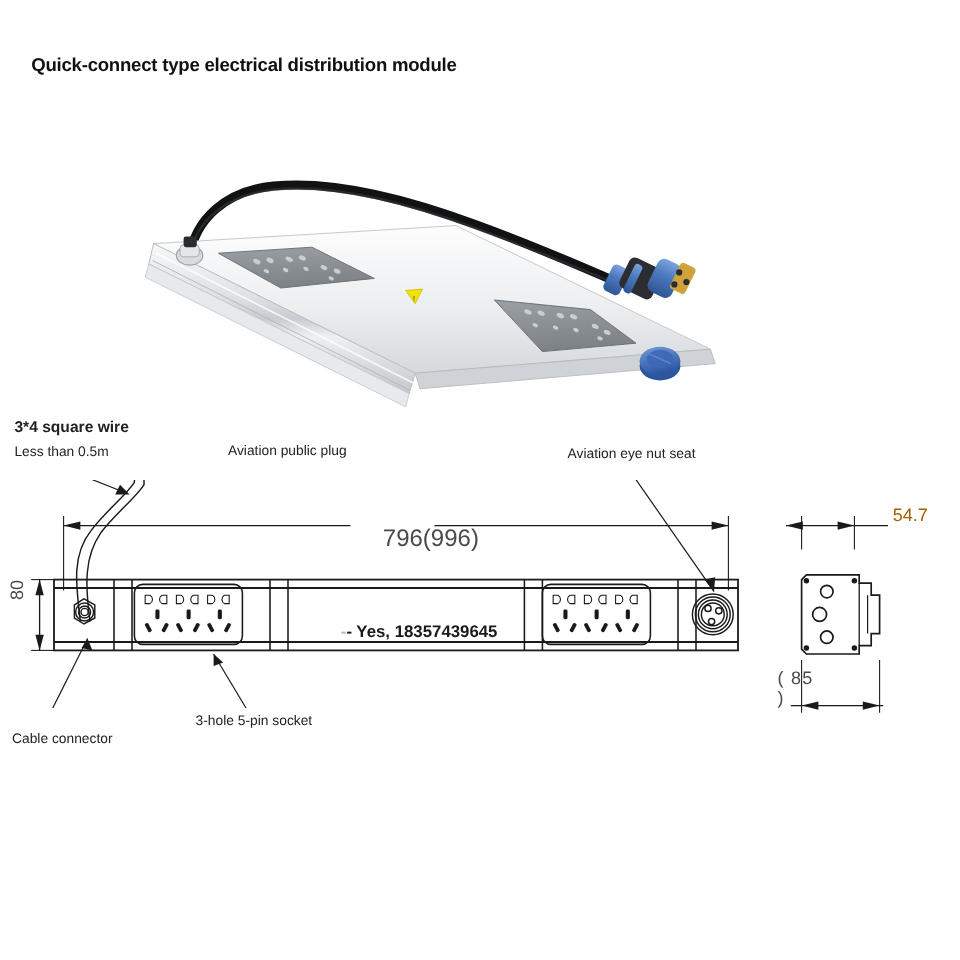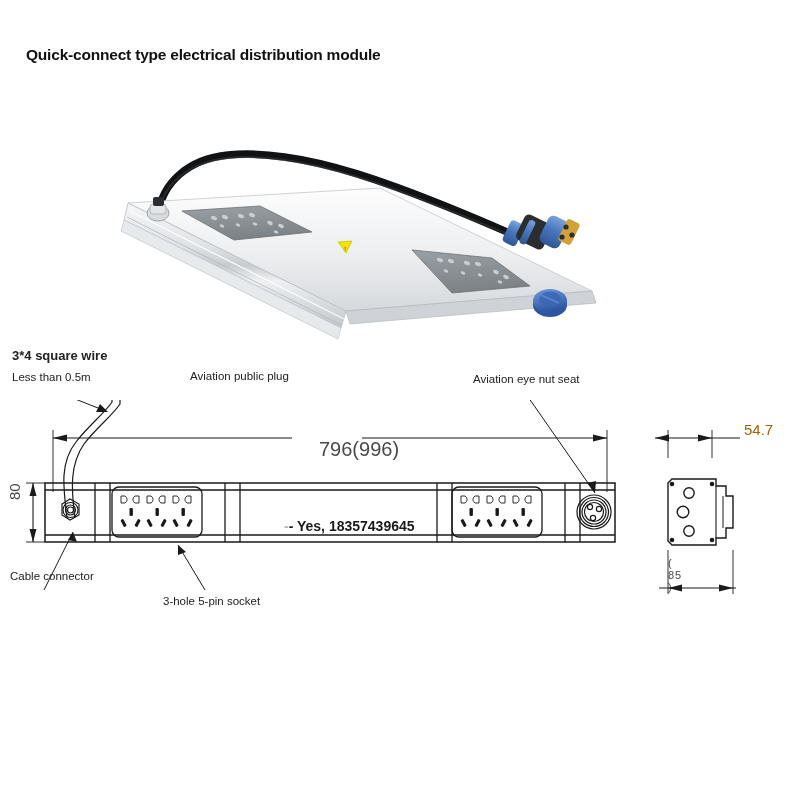--- a/index.html
+++ b/index.html
@@ -26,28 +26,28 @@
   
   .photo{position:absolute;left:110px;top:125px;width:500px;height:215px;}
   .photo svg{display:block;}
 
   
   .ann{position:absolute;font-size:11.5px;color:#222;white-space:nowrap;}
   .ann-wire{left:12px;top:348px;font-weight:bold;font-size:13px;}
   .ann-less{left:12px;top:371px;font-size:11.5px;}
   .ann-avplug{left:190px;top:370px;font-size:11.5px;}
   .ann-eyenut{left:473px;top:373px;font-size:11.5px;}
-  .ann-cable{left:10px;top:570px;font-size:11.5px;}
+  .ann-cable{left:10px;top:610px;font-size:11.5px;}
   .ann-socket{left:163px;top:595px;font-size:11.5px;}
 
   
   .dim{position:absolute;color:#555;font-family:"Liberation Sans",sans-serif;}
   .dim-796{left:307px;top:438px;font-size:20px;color:#4a4a4a;margin-left:12px;}
   .dim-547{left:744px;top:421px;font-size:15px;color:#a16207;}
-  .dim-85{left:668px;top:557px;font-size:11px;color:#4a4a4a;letter-spacing:1px;}
+  .dim-85{left:648px;top:557px;font-size:15px;color:#4a4a4a;letter-spacing:1px;}
   .dim-80{
     left:6px;top:500px;font-size:15px;color:#4a4a4a;
     transform:rotate(-90deg);transform-origin:left top;
   }
 
   
   .drawing{position:absolute;left:0;top:400px;width:800px;height:230px;}
   .drawing svg{display:block;}
 
   

